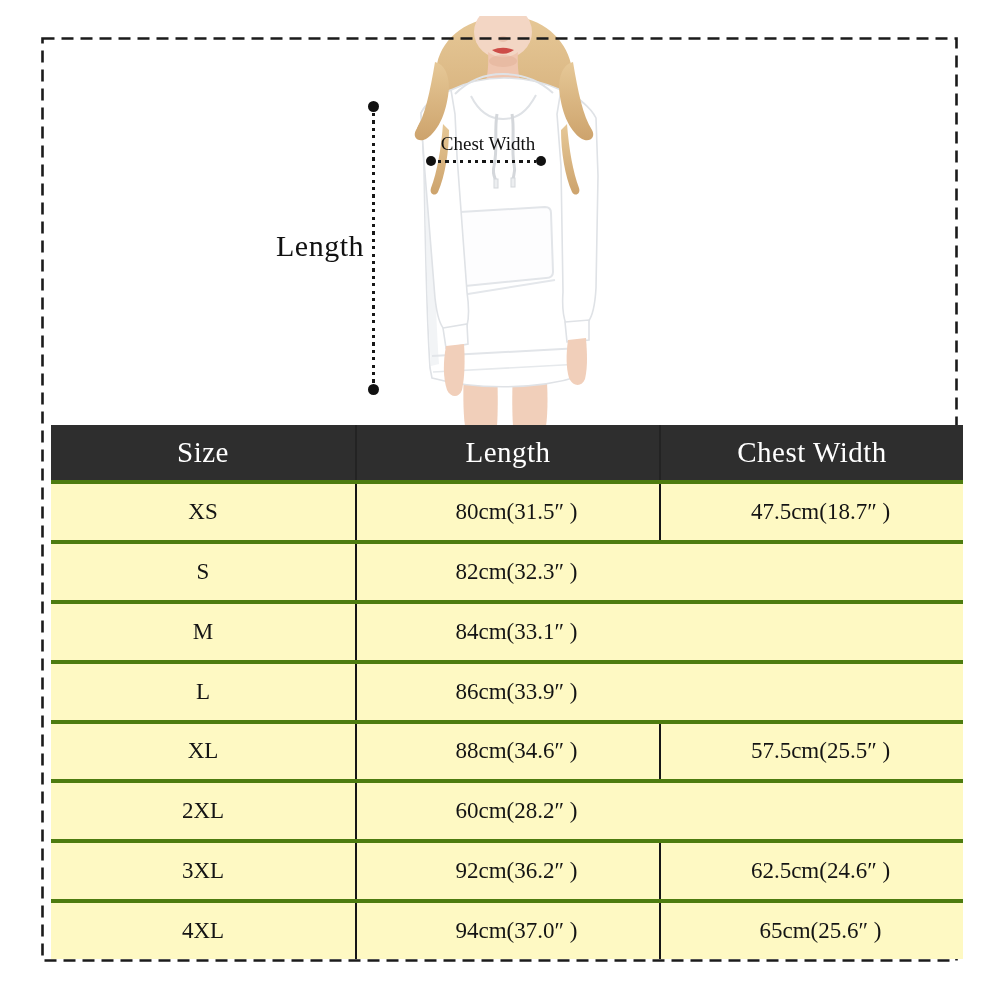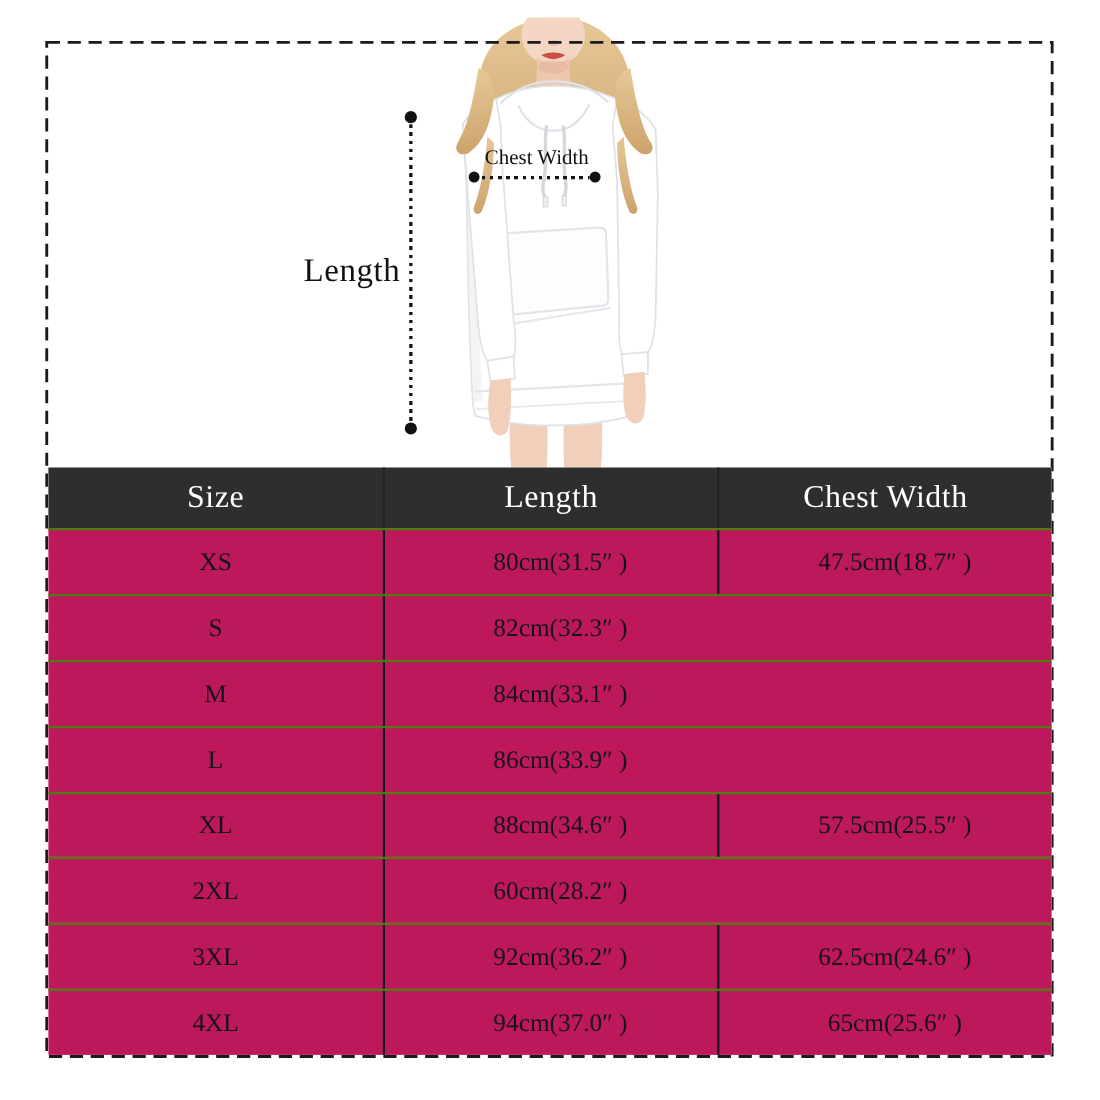--- a/index.html
+++ b/index.html
@@ -29,34 +29,34 @@
   .dot.v-top{left:368px;top:101px;}
   .dot.v-bottom{left:368px;top:384px;}
   .dot.h-left{left:426px;top:156px;width:10px;height:10px;}
   .dot.h-right{left:536px;top:156px;width:10px;height:10px;}
   .chest-label{
     position:absolute;left:426px;top:133px;width:124px;text-align:center;
     font-size:19px;color:#111;
   }
   
   .size-table{
-    position:absolute;left:44px;top:425px;width:912px;height:534px;z-index:4;
+    position:absolute;left:51px;top:425px;width:912px;height:534px;z-index:4;
     display:flex;flex-direction:column;background:#ffffff;
   }
   .thead{
     height:55px;flex:0 0 55px;display:grid;grid-template-columns:repeat(3,1fr);
     background:#2e2e2e;
   }
   .th{
     display:flex;align-items:center;justify-content:center;
     color:#ffffff;font-size:29px;letter-spacing:0.5px;
   }
   .th + .th{border-left:2px solid #232323;}
   .tbody{flex:1;display:grid;grid-template-rows:repeat(8,1fr);}
-  .trow{display:grid;grid-template-columns:repeat(3,1fr);border-top:2px solid #4d7c0f;background:#be185d;}
+  .trow{display:grid;grid-template-columns:repeat(3,1fr);border-top:4px solid #4d7c0f;background:#fef9c3;}
   .td{
     display:flex;align-items:center;justify-content:center;
     font-size:23px;color:#141414;
   }
   .td + .td{border-left:2px solid #161616;padding-left:17px;}
 </style>
 </head>
 <body>
 
 <svg class="figure-layer" viewBox="0 0 240 410" aria-hidden="true">

